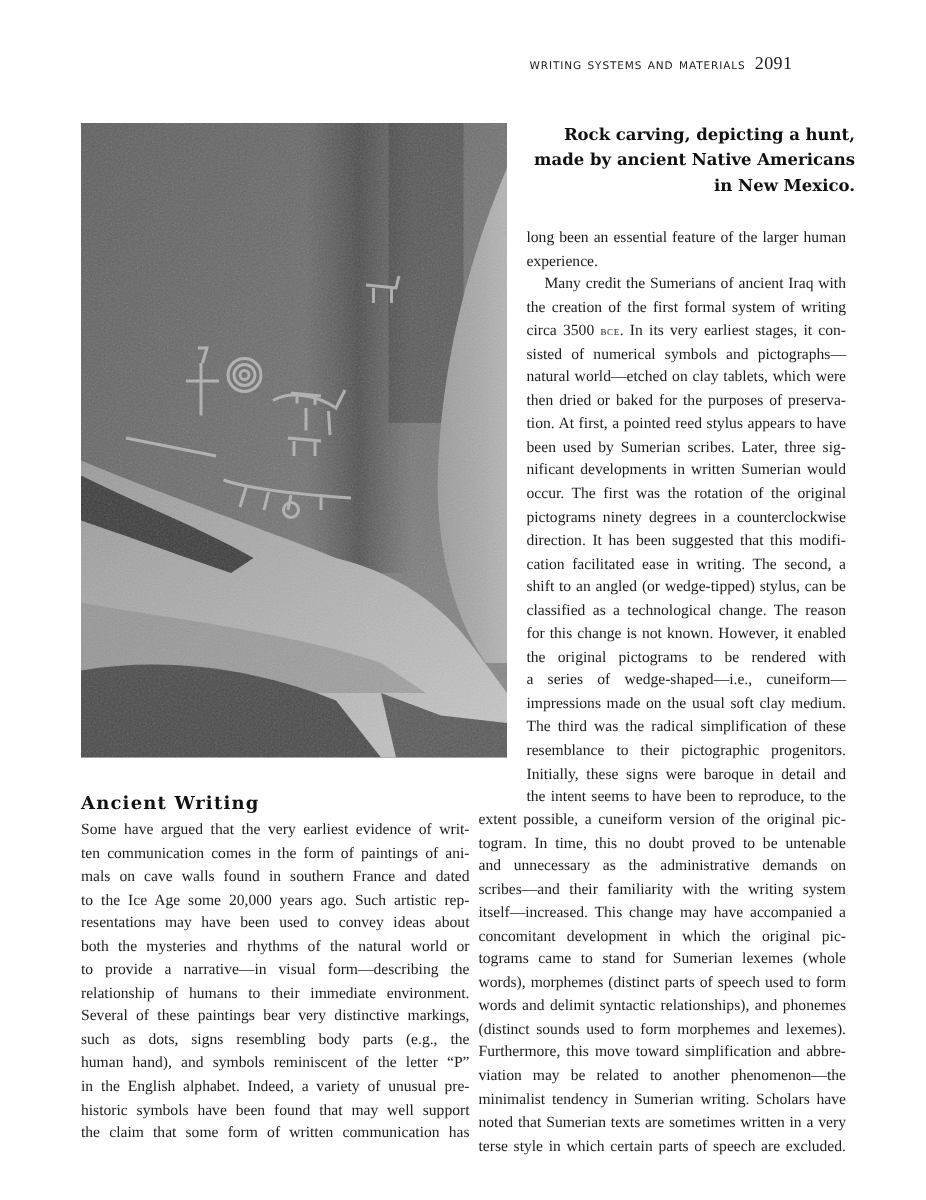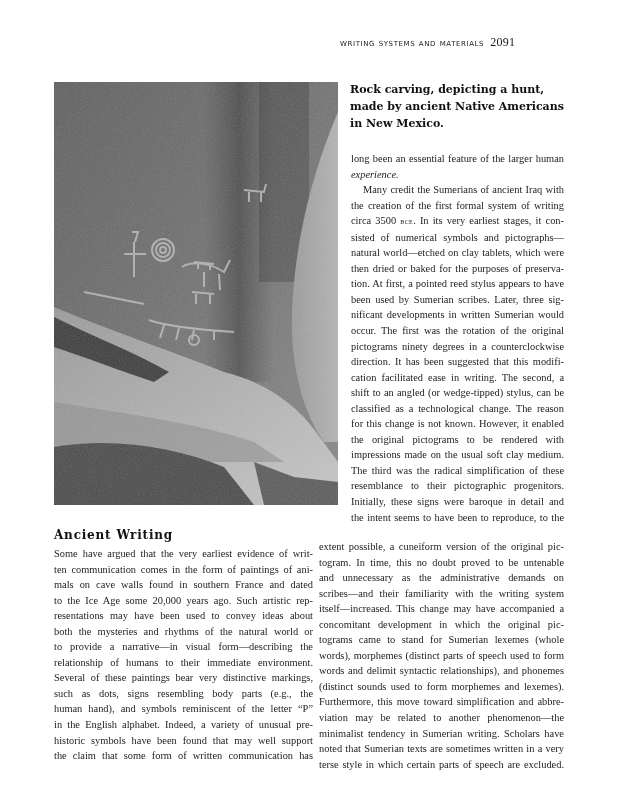--- a/index.html
+++ b/index.html
@@ -1,34 +1,34 @@
 <!DOCTYPE html>
 <html><head>
 <meta charset="utf-8">
 <style>
   html, body { margin:0; padding:0; }
   body { width:617px; height:800px; background:#ffffff; position:relative; overflow:hidden;
          font-family:"Liberation Serif","DejaVu Serif",serif; color:#1a1a1a; }
-  .running-head { position:absolute; top:35px; left:340px; width:224px; white-space:nowrap;
+  .running-head { position:absolute; top:35px; left:353px; width:224px; white-space:nowrap;
          font-size:10.5px; letter-spacing:0.3px; }
   .running-head .rh-title { font-variant:small-caps; text-transform:lowercase; font-family:"DejaVu Sans","Liberation Sans",sans-serif; font-size:9.5px; letter-spacing:0.6px; }
   .running-head .rh-page { margin-left:6px; font-size:12px; }
   .photo { position:absolute; left:54px; top:82px; width:284px; height:423px; overflow:hidden; background:#6a6a6a; }
   .photo svg { display:block; }
   .caption { position:absolute; left:350px; top:81px; width:220px; font-family:"DejaVu Serif","Liberation Serif",serif;
-         font-weight:bold; font-size:11px; line-height:17px; color:#111; }
+         font-weight:bold; font-size:11px; line-height:17px; color:#111;text-align:right; }
   .col { position:absolute; font-size:10.4px; line-height:15.55px; text-align:justify; color:#1c1c1c; }
   .col-right { left:351px; top:151px; width:213px; }
   .col-right-bottom { left:319px; top:539px; width:245px; }
   .col-left { left:54px; top:546px; width:259px; }
   .section-heading { position:absolute; left:54px; top:528px; font-family:"DejaVu Serif","Liberation Serif",serif;
          font-weight:bold; font-size:12px; letter-spacing:0.8px; color:#111; }
   .sc { font-variant:small-caps; font-size:8.5px; letter-spacing:0.4px; }
   .line { display:block; text-align:justify; text-align-last:justify; white-space:nowrap; }
-  .line.last { text-align-last:left;font-style:italic; }
+  .line.last { text-align-last:left; }
 </style>
 </head>
 <body>
 
 <div class="running-head">
   <span class="rh-title">writing systems and materials</span><span class="rh-page">2091</span>
 </div>
 
 <div class="photo">
   <svg width="284" height="423" viewBox="0 0 284 423">
@@ -100,20 +100,21 @@
   <span class="line">been used by Sumerian scribes. Later, three sig-</span>
   <span class="line">nificant developments in written Sumerian would</span>
   <span class="line">occur. The first was the rotation of the original</span>
   <span class="line">pictograms ninety degrees in a counterclockwise</span>
   <span class="line">direction. It has been suggested that this modifi-</span>
   <span class="line">cation facilitated ease in writing. The second, a</span>
   <span class="line">shift to an angled (or wedge-tipped) stylus, can be</span>
   <span class="line">classified as a technological change. The reason</span>
   <span class="line">for this change is not known. However, it enabled</span>
   <span class="line">the original pictograms to be rendered with</span>
+  <span class="line">a series of wedge-shaped—i.e., cuneiform—</span>
   <span class="line">impressions made on the usual soft clay medium.</span>
   <span class="line">The third was the radical simplification of these</span>
   <span class="line">resemblance to their pictographic progenitors.</span>
   <span class="line">Initially, these signs were baroque in detail and</span>
   <span class="line">the intent seems to have been to reproduce, to the</span>
 </div>
 
 <div class="col col-right-bottom">
   <span class="line">extent possible, a cuneiform version of the original pic-</span>
   <span class="line">togram. In time, this no doubt proved to be untenable</span>

